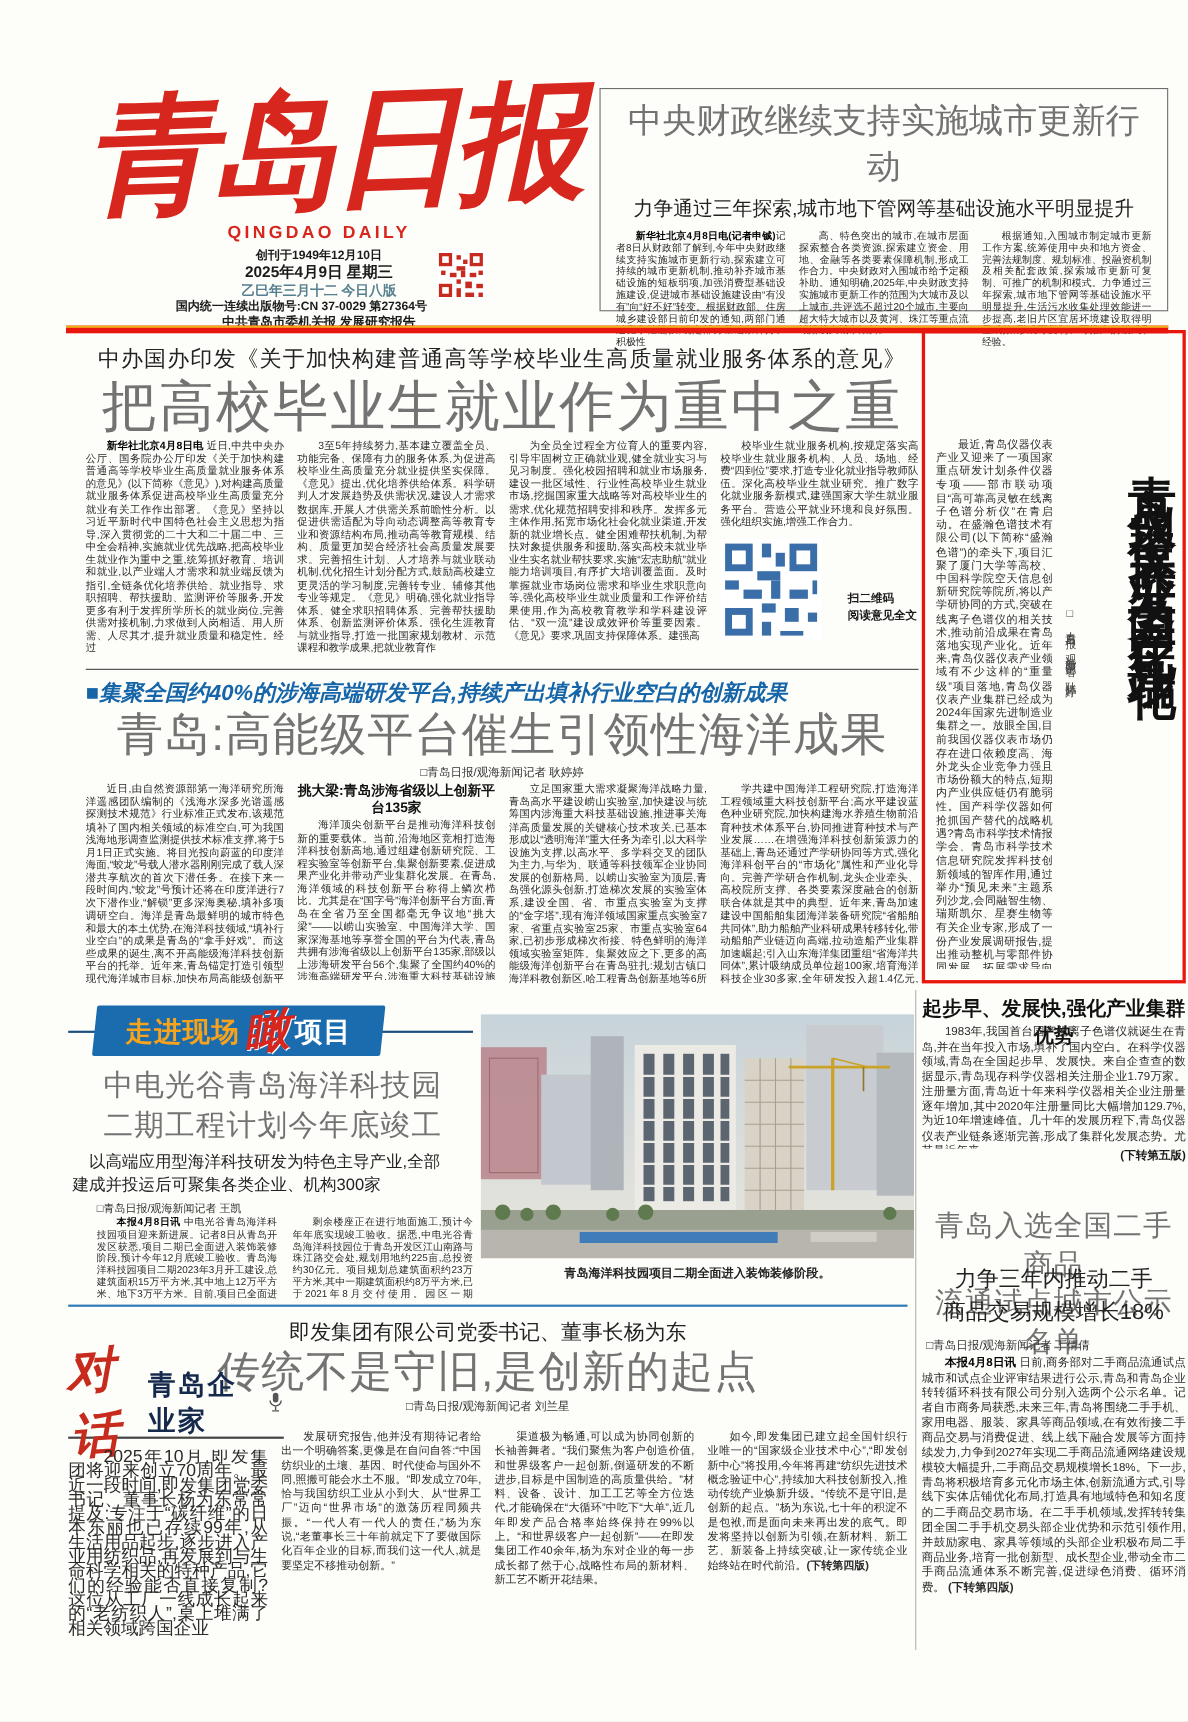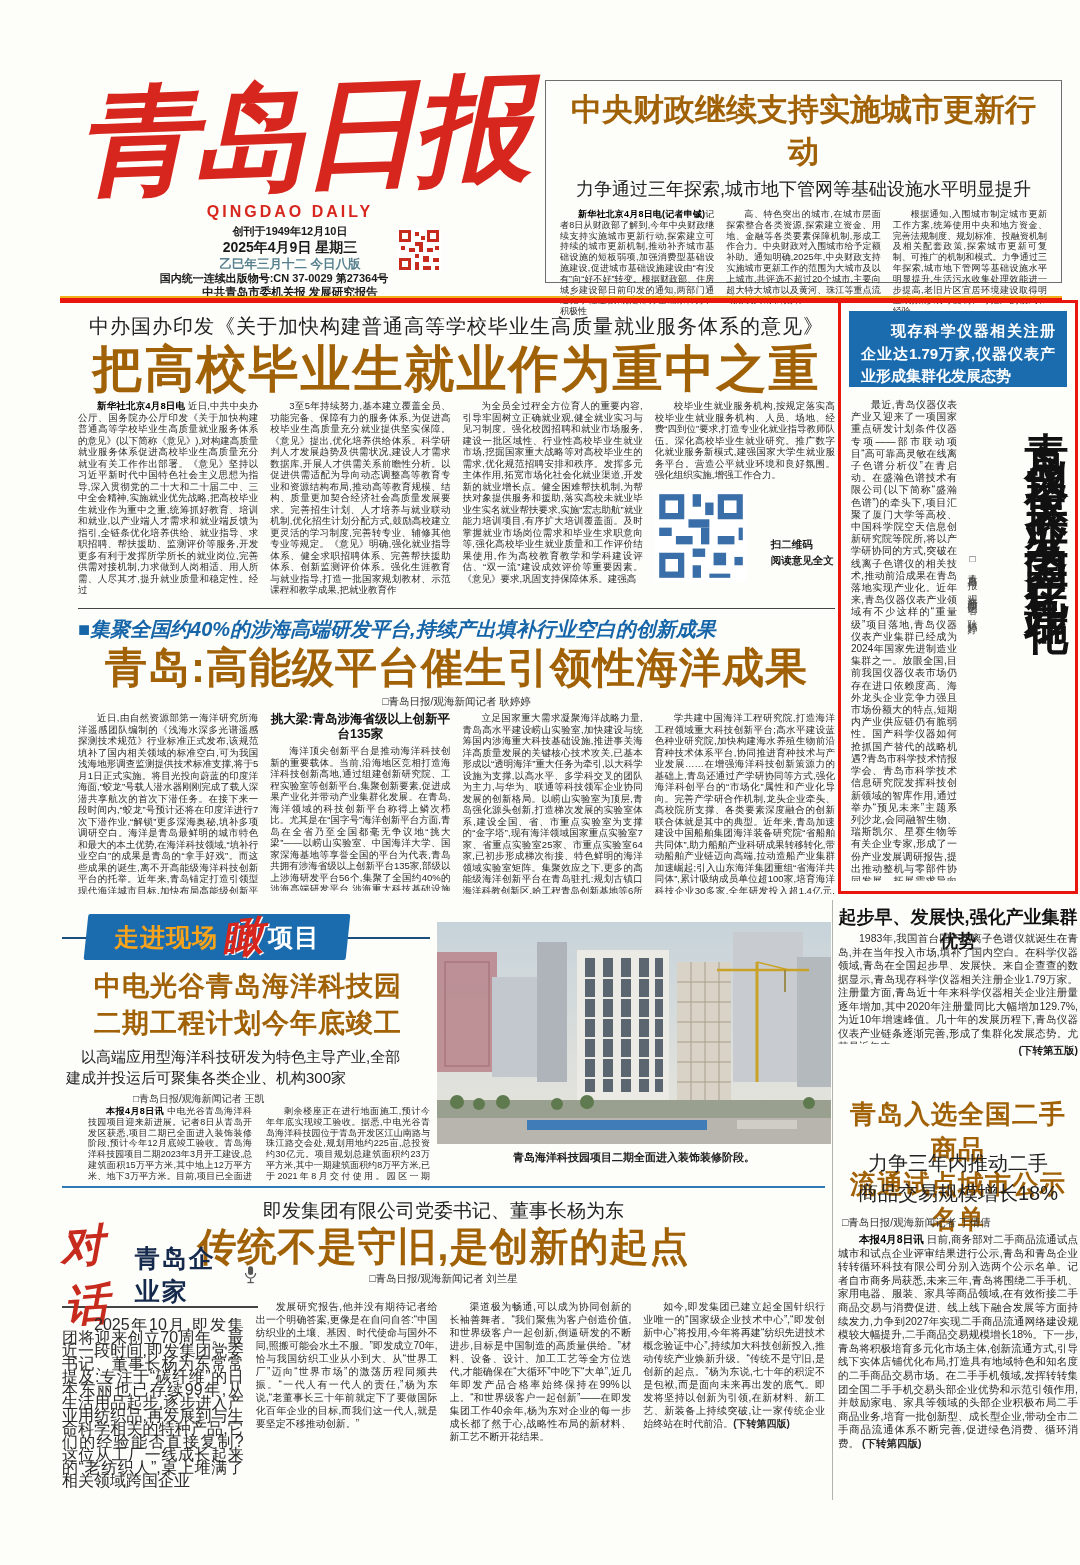--- a/index.html
+++ b/index.html
@@ -3,21 +3,21 @@
 <meta charset="utf-8">
 <style>
   html,body{margin:0;padding:0;background:#e9e7e2;}
   .page{position:relative;width:1080px;height:1565px;margin:0 auto;background:#fdfdfa;
         font-family:"Liberation Sans",sans-serif;color:#1a1a1a;overflow:hidden;}
   .abs{position:absolute;}
   .ctr{text-align:center;}
   .bt{font-size:9.5px;line-height:11.5px;color:#2a2a2a;text-align:justify;overflow:hidden;text-indent:2em;}
   .lead{font-weight:bold;color:#000;}
   .jump{font-weight:bold;white-space:nowrap;}
-  .hl{font-weight:700;color:#a16207;letter-spacing:1px;}
+  .hl{font-weight:400;color:#737373;letter-spacing:1px;}
   .byline{font-size:10.5px;color:#333;}
   .colrow{display:flex;gap:12px;}
   .colrow>div{flex:1;}
   
   .brand{font-size:118px;line-height:150px;font-weight:900;font-style:italic;color:var(--red);
          letter-spacing:-6px;transform:rotate(-2deg);font-family:"Liberation Serif",serif;}
   .mast-line{width:100%;text-align:center;}
   
   .red-rule{background:var(--rulered);border-top:2px solid #f2b01e;height:5px;}
   .thin-rule{background:#444;height:1px;}
@@ -154,21 +154,20 @@
     <div>
       <div class="subhead ctr" style="font-size:12.5px;line-height:15px;margin-bottom:3px;">挑大梁:青岛涉海省级以上创新平台135家</div>
       <div class="bt" style="height:146px;">海洋顶尖创新平台是推动海洋科技创新的重要载体。当前,沿海地区竞相打造海洋科技创新高地,通过组建创新研究院、工程实验室等创新平台,集聚创新要素,促进成果产业化并带动产业集群化发展。在青岛,海洋领域的科技创新平台称得上鳞次栉比。尤其是在“国字号”海洋创新平台方面,青岛在全省乃至全国都毫无争议地“挑大梁”——以崂山实验室、中国海洋大学、国家深海基地等享誉全国的平台为代表,青岛共拥有涉海省级以上创新平台135家,部级以上涉海研发平台56个,集聚了全国约40%的涉海高端研发平台,涉海重大科技基础设施10个。它们是青岛作为海洋城市繁荣强大的标志,更是未来海洋发展创造动力和生命力的坚固基石。</div>
     </div>
     <div class="bt">立足国家重大需求凝聚海洋战略力量,青岛高水平建设崂山实验室,加快建设与统筹国内涉海重大科技基础设施,推进事关海洋高质量发展的关键核心技术攻关,已基本形成以“透明海洋”重大任务为牵引,以大科学设施为支撑,以高水平、多学科交叉的团队为主力,与华为、联通等科技领军企业协同发展的创新格局。以崂山实验室为顶层,青岛强化源头创新,打造梯次发展的实验室体系,建设全国、省、市重点实验室为支撑的“金字塔”,现有海洋领域国家重点实验室7家、省重点实验室25家、市重点实验室64家,已初步形成梯次衔接、特色鲜明的海洋领域实验室矩阵。集聚效应之下,更多的高能级海洋创新平台在青岛驻扎:规划古镇口海洋科教创新区,哈工程青岛创新基地等6所高校院所已建成启用;加快推进中科院海洋大科学中心建设;引进中国气象局青岛海洋气象研究院,建设国家</div>
     <div class="bt"><span>学共建中国海洋工程研究院,打造海洋工程领域重大科技创新平台;高水平建设蓝色种业研究院,加快构建海水养殖生物前沿育种技术体系平台,协同推进育种技术与产业发展……在增强海洋科技创新策源力的基础上,青岛还通过产学研协同等方式,强化海洋科创平台的“市场化”属性和产业化导向。完善产学研合作机制,龙头企业牵头、高校院所支撑、各类要素深度融合的创新联合体就是其中的典型。近年来,青岛加速建设中国船舶集团海洋装备研究院“省船舶共同体”,助力船舶产业科研成果转移转化,带动船舶产业链迈向高端,拉动造船产业集群加速崛起;引入山东海洋集团重组“省海洋共同体”,累计吸纳成员单位超100家,培育海洋科技企业30多家,全年研发投入超1.4亿元,突破产业共性、前沿技术30多项;推动市海洋监测装备共同体加快建设,培育多家涉海企业,实现社会融资超亿元……这些“共同体”建设。</span></div>
   </div>
 
   <div class="abs sbox" style="left:838px;top:300px;width:240px;height:594px;box-sizing:border-box;">
     <div style="position:relative;width:100%;height:100%;">
-      <div class="abs bluebox" style="left:8px;top:8px;width:218px;height:76px;box-sizing:border-box;">现存科学仪器相关注册企业达1.79万家,仪器仪表产业形成集群化发展态势</div>
       <div class="abs sbody" style="left:10px;top:96px;width:106px;height:482px;">最近,青岛仪器仪表产业又迎来了一项国家重点研发计划条件仪器专项——部市联动项目“高可靠高灵敏在线离子色谱分析仪”在青启动。在盛瀚色谱技术有限公司(以下简称“盛瀚色谱”)的牵头下,项目汇聚了厦门大学等高校、中国科学院空天信息创新研究院等院所,将以产学研协同的方式,突破在线离子色谱仪的相关技术,推动前沿成果在青岛落地实现产业化。近年来,青岛仪器仪表产业领域有不少这样的“重量级”项目落地,青岛仪器仪表产业集群已经成为2024年国家先进制造业集群之一。放眼全国,目前我国仪器仪表市场仍存在进口依赖度高、海外龙头企业竞争力强且市场份额大的特点,短期内产业供应链仍有脆弱性。国产科学仪器如何抢抓国产替代的战略机遇?青岛市科学技术情报学会、青岛市科学技术信息研究院发挥科技创新领域的智库作用,通过举办“预见未来”主题系列沙龙,会同融智生物、瑞斯凯尔、星赛生物等有关企业专家,形成了一份产业发展调研报告,提出推动整机与零部件协同发展、拓展需求导向的场景应用、强化产业生态支撑等相关建议。报告表明,青岛的国产科学仪器企业要加速突围,寻求新的发展契机。</div>
       <div class="abs v-byline" style="left:124px;top:250px;height:330px;">□青岛日报/观海新闻记者 耿婷婷</div>
       <div class="abs v-title" style="right:4px;top:94px;height:482px;">青岛仪器仪表产业发力国产化高端化</div>
     </div>
   </div>
 
   <div class="abs ctr subhead" style="left:838px;top:905px;width:240px;font-size:18px;">起步早、发展快,强化产业集群优势</div>
   <div class="abs" style="left:838px;top:932px;width:240px;height:112px;font-size:10.5px;line-height:13.5px;text-align:justify;text-indent:2em;color:#2a2a2a;overflow:hidden;">1983年,我国首台国产化离子色谱仪就诞生在青岛,并在当年投入市场,填补了国内空白。在科学仪器领域,青岛在全国起步早、发展快。来自企查查的数据显示,青岛现存科学仪器相关注册企业1.79万家。注册量方面,青岛近十年来科学仪器相关企业注册量逐年增加,其中2020年注册量同比大幅增加129.7%,为近10年增速峰值。几十年的发展历程下,青岛仪器仪表产业链条逐渐完善,形成了集群化发展态势。尤其是近年来,</div>
   <div class="abs jump" style="left:838px;top:1044px;width:240px;text-align:right;font-size:10.5px;">(下转第五版)</div>
 
@@ -194,21 +193,21 @@
     <span class="t3">项目</span>
   </div>
   <div class="abs ctr hl" style="left:66px;top:968px;width:364px;font-size:27px;line-height:37px;">
     <div>中电光谷青岛海洋科技园</div>
     <div>二期工程计划今年底竣工</div>
   </div>
   <div class="abs" style="left:66px;top:1046px;width:364px;font-size:15px;line-height:21px;color:#222;">
     <div style="text-indent:1em;">以高端应用型海洋科技研发为特色主导产业,全部</div>
     <div>建成并投运后可聚集各类企业、机构300家</div>
   </div>
-  <div class="abs byline" style="left:88px;top:1092px;width:340px;font-size:10px;margin-left:45px;">□青岛日报/观海新闻记者 王凯</div>
+  <div class="abs byline" style="left:88px;top:1092px;width:340px;font-size:10px;">□青岛日报/观海新闻记者 王凯</div>
   <div class="abs colrow" style="left:88px;top:1106px;width:342px;height:76px;gap:14px;">
     <div class="bt" style="font-size:9px;line-height:10.8px;"><b class="lead">本报4月8日讯</b> <span>中电光谷青岛海洋科技园项目迎来新进展。记者8日从青岛开发区获悉,项目二期已全面进入装饰装修阶段,预计今年12月底竣工验收。青岛海洋科技园项目二期2023年3月开工建设,总建筑面积15万平方米,其中地上12万平方米、地下3万平方米。目前,项目已全面进入装饰装修阶段,其中T3~T8#楼已在开展幕墙及室外景观施工,</span></div>
     <div class="bt" style="font-size:9px;line-height:10.8px;"><span>剩余楼座正在进行地面施工,预计今年年底实现竣工验收。据悉,中电光谷青岛海洋科技园位于青岛开发区江山南路与珠江路交会处,规划用地约225亩,总投资约30亿元。项目规划总建筑面积约23万平方米,其中一期建筑面积约8万平方米,已于2021年8月交付使用。园区一期</span><span class="jump">(下转第四版)</span></div>
   </div>
 
   <svg class="abs" style="left:437px;top:922px;" width="394" height="222" viewBox="0 0 394 222">
     <defs>
       <linearGradient id="sky" x1="0" y1="0" x2="0" y2="1">
         <stop offset="0" stop-color="#c7d3da"></stop>
           <stop offset="1" stop-color="#e9e6dc"></stop>

